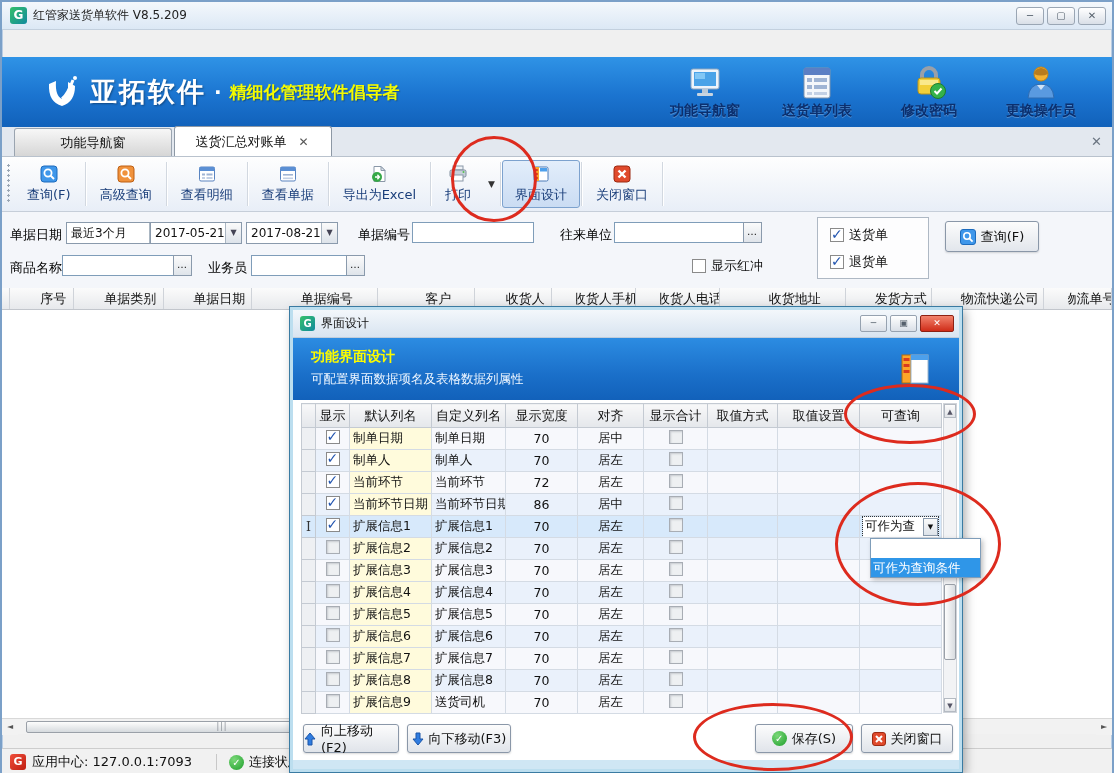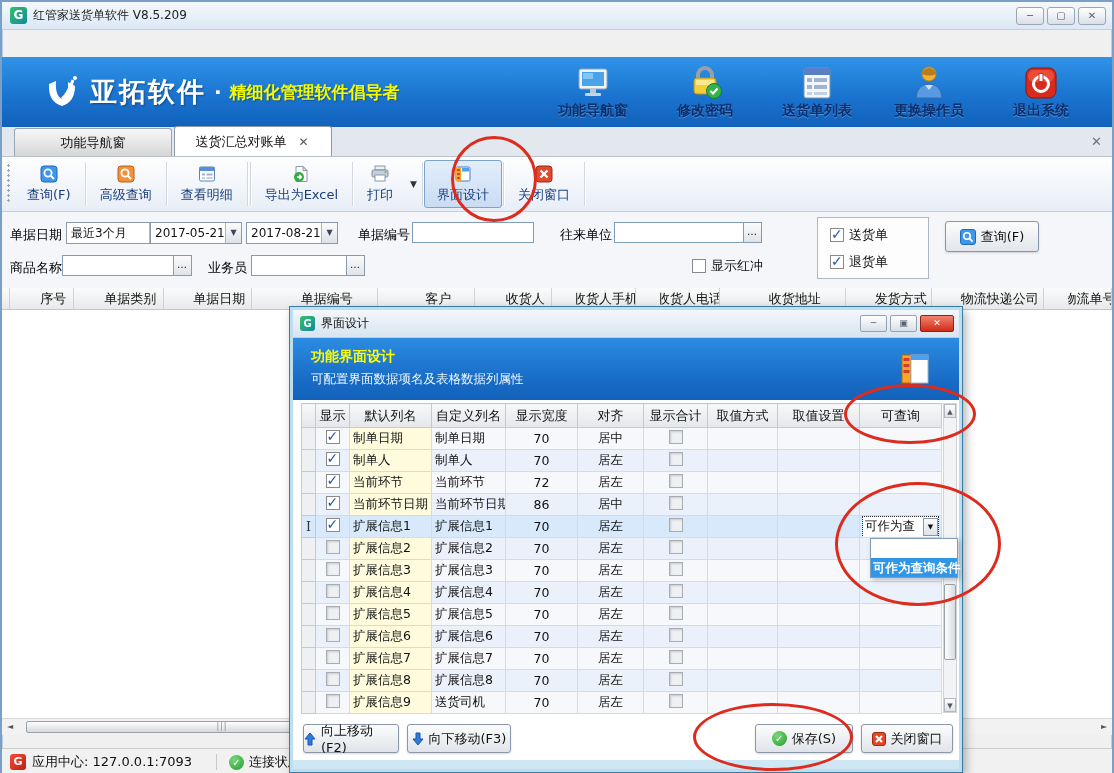--- a/index.html
+++ b/index.html
@@ -150,22 +150,22 @@
   .query-editor .qbtn { width:15px; height:18px; border:1px solid #8a9aac;
     background:linear-gradient(#fafafa,#dde3ea); font-size:7px; text-align:center; line-height:17px; }
 
   #dlg-vscroll { position:absolute; left:650px; top:93px; width:14px; height:310px;
     background:#f2f3f5; border:1px solid #d0d4da; }
   .vs-arrow { position:absolute; left:0; width:12px; height:14px; font-size:7px; color:#556;
     text-align:center; line-height:14px; background:linear-gradient(#fdfdfd,#dfe2e6); border:1px solid #b4bac2; }
   #dlg-vthumb { position:absolute; left:0; top:180px; width:12px; height:76px;
     background:linear-gradient(90deg,#fdfdfd,#d8dce0); border:1px solid #9aa0a8; border-radius:2px; }
 
-  #query-dropdown { position:absolute; left:577px; top:228px; width:88px; background:#fff;
-    border:1px solid #7f9db9; z-index:15; box-shadow:2px 2px 5px rgba(0,0,0,.25);font-weight:bold; }
+  #query-dropdown { position:absolute; left:577px; top:228px; width:111px; background:#fff;
+    border:1px solid #7f9db9; z-index:15; box-shadow:2px 2px 5px rgba(0,0,0,.25); }
   .qd-item { height:19px; line-height:19px; padding-left:2px; font-size:12.5px; white-space:nowrap; }
   .qd-item.hl { background:#2f96e8; color:#fff; }
 
   .dlg-bottom-btn { position:absolute; top:414px; height:29px; border:1px solid #8a97a8; border-radius:3px;
     background:linear-gradient(#fcfcfc,#e0e4ea); box-shadow:0 1px 2px rgba(0,0,0,.15);
     display:flex; align-items:center; justify-content:center; gap:5px; font-size:13px; cursor:pointer; }
   #dlg-bottom-strip { position:absolute; left:0; top:450px; width:100%; height:9px; background:#cfe6f4; }
 
   
   .red-circle { position:absolute; border:3px solid #dd2b1e; border-radius:50%;
@@ -211,70 +211,58 @@
           <span class="ba-icon">
             <svg width="36" height="34" viewBox="0 0 36 34">
               <rect x="4" y="3" width="28" height="20" rx="2" fill="#edf4fb" stroke="#8aa5c0"></rect>
               <rect x="7" y="6" width="22" height="14" fill="#4aa3e8"></rect>
               <rect x="8" y="7" width="10" height="6" fill="#8fd0f8" opacity=".8"></rect>
               <rect x="15" y="23" width="6" height="4" fill="#b8c8d8"></rect>
               <rect x="10" y="27" width="16" height="3" rx="1" fill="#c8d4e0"></rect>
             </svg>
           </span>
           <span class="ba-label">功能导航窗</span>
-        </div>
-        <div class="banner-action">
-          <span class="ba-icon">
-            <svg width="36" height="36" viewBox="0 0 36 36">
-              <path d="M11 16 v-5 a7 7 0 0 1 14 0 v5" fill="none" stroke="#9aa0a8" stroke-width="4"></path>
-              <rect x="7" y="14" width="22" height="16" rx="3" fill="#f2cf3a" stroke="#b8941a"></rect>
-              <rect x="9" y="16" width="18" height="5" fill="#fae98c"></rect>
-              <circle cx="27" cy="27" r="7.5" fill="#35b24a" stroke="#1c7d2e"></circle>
-              <path d="M23.5 27 l2.5 2.5 l4.5 -5" stroke="#fff" stroke-width="2" fill="none"></path>
-            </svg>
-          </span>
-          <span class="ba-label">修改密码</span>
         </div>
         <div class="banner-action">
           <span class="ba-icon">
             <svg width="34" height="34" viewBox="0 0 34 34">
               <rect x="4" y="2" width="26" height="30" rx="2" fill="#f4f7fb" stroke="#7e93ad"></rect>
               <rect x="4" y="2" width="26" height="7" fill="#5b7fc4"></rect>
               <rect x="7" y="12" width="5" height="4" fill="#9fb4d4"></rect>
               <rect x="14" y="12" width="13" height="4" fill="#9fb4d4"></rect>
               <rect x="7" y="19" width="5" height="4" fill="#9fb4d4"></rect>
               <rect x="14" y="19" width="13" height="4" fill="#9fb4d4"></rect>
               <rect x="7" y="26" width="5" height="3" fill="#c3d0e4"></rect>
               <rect x="14" y="26" width="13" height="3" fill="#c3d0e4"></rect>
             </svg>
           </span>
           <span class="ba-label">送货单列表</span>
         </div>
         <div class="banner-action">
           <span class="ba-icon">
+            <svg width="36" height="36" viewBox="0 0 36 36">
+              <path d="M11 16 v-5 a7 7 0 0 1 14 0 v5" fill="none" stroke="#9aa0a8" stroke-width="4"></path>
+              <rect x="7" y="14" width="22" height="16" rx="3" fill="#f2cf3a" stroke="#b8941a"></rect>
+              <rect x="9" y="16" width="18" height="5" fill="#fae98c"></rect>
+              <circle cx="27" cy="27" r="7.5" fill="#35b24a" stroke="#1c7d2e"></circle>
+              <path d="M23.5 27 l2.5 2.5 l4.5 -5" stroke="#fff" stroke-width="2" fill="none"></path>
+            </svg>
+          </span>
+          <span class="ba-label">修改密码</span>
+        </div>
+        <div class="banner-action">
+          <span class="ba-icon">
             <svg width="34" height="36" viewBox="0 0 34 36">
               <circle cx="17" cy="10" r="7" fill="#f3b233" stroke="#c78413"></circle>
               <path d="M17 4 a7 7 0 0 1 7 6 q-7 3 -14 0 a7 7 0 0 1 7 -6" fill="#b87c1e"></path>
               <path d="M4 34 q1 -14 13 -14 q12 0 13 14 Z" fill="#5a9ae0" stroke="#2e6cb2"></path>
               <path d="M13 21 l4 5 l4 -5" fill="#cfe2f6"></path>
             </svg>
           </span>
           <span class="ba-label">更换操作员</span>
-        </div>
-        <div class="banner-action">
-          <span class="ba-icon">
-            <svg width="34" height="34" viewBox="0 0 34 34">
-              <rect x="2" y="2" width="30" height="30" rx="7" fill="#d92b1c" stroke="#8d1508"></rect>
-              <rect x="4" y="4" width="26" height="12" rx="6" fill="#ef5b46" opacity=".7"></rect>
-              <circle cx="17" cy="18" r="7.5" fill="none" stroke="#fff" stroke-width="3"></circle>
-              <line x1="17" y1="7" x2="17" y2="16" stroke="#d92b1c" stroke-width="5"></line>
-              <line x1="17" y1="8" x2="17" y2="15" stroke="#fff" stroke-width="3"></line>
-            </svg>
-          </span>
-          <span class="ba-label">退出系统</span>
         </div>
       </div>
   </div>
 
   <div id="tabstrip">
       <div class="tab">
         <span>功能导航窗</span>
       </div>
       <div class="tab active">
         <span>送货汇总对账单</span>
@@ -314,20 +302,31 @@
             <rect x="1.5" y="2" width="15" height="4" fill="#5b8fd4"></rect>
             <rect x="4" y="8.5" width="3" height="2" fill="#9fb4d4"></rect>
             <rect x="8.5" y="8.5" width="6" height="2" fill="#9fb4d4"></rect>
             <rect x="4" y="12" width="3" height="2" fill="#c3d0e4"></rect>
             <rect x="8.5" y="12" width="6" height="2" fill="#c3d0e4"></rect>
           </svg>
         </span>
         <span class="tlabel">查看明细</span>
       </div>
       <span class="tsep"></span>
+      <div class="tbtn">
+        <span class="ticon">
+          <svg width="18" height="18" viewBox="0 0 18 18">
+            <rect x="1.5" y="2" width="15" height="14" rx="1.5" fill="#fff" stroke="#5a84c0"></rect>
+            <rect x="1.5" y="2" width="15" height="4" fill="#5b8fd4"></rect>
+            <rect x="4" y="9" width="10" height="1.6" fill="#9fb4d4"></rect>
+            <rect x="4" y="12.5" width="10" height="1.6" fill="#c3d0e4"></rect>
+          </svg>
+        </span>
+        <span class="tlabel">查看单据</span>
+      </div>
       <span class="tsep"></span>
       <div class="tbtn">
         <span class="ticon">
           <svg width="18" height="18" viewBox="0 0 18 18">
             <path d="M4 1.5 h7 l4 4 v11 h-11 Z" fill="#fff" stroke="#8a98a8"></path>
             <path d="M11 1.5 v4 h4 Z" fill="#dfe6ee" stroke="#8a98a8"></path>
             <circle cx="7" cy="12" r="5" fill="#35a847"></circle>
             <path d="M5 12 h4 M7.4 9.8 l2 2.2 l-2 2.2" stroke="#fff" stroke-width="1.4" fill="none"></path>
           </svg>
         </span>

